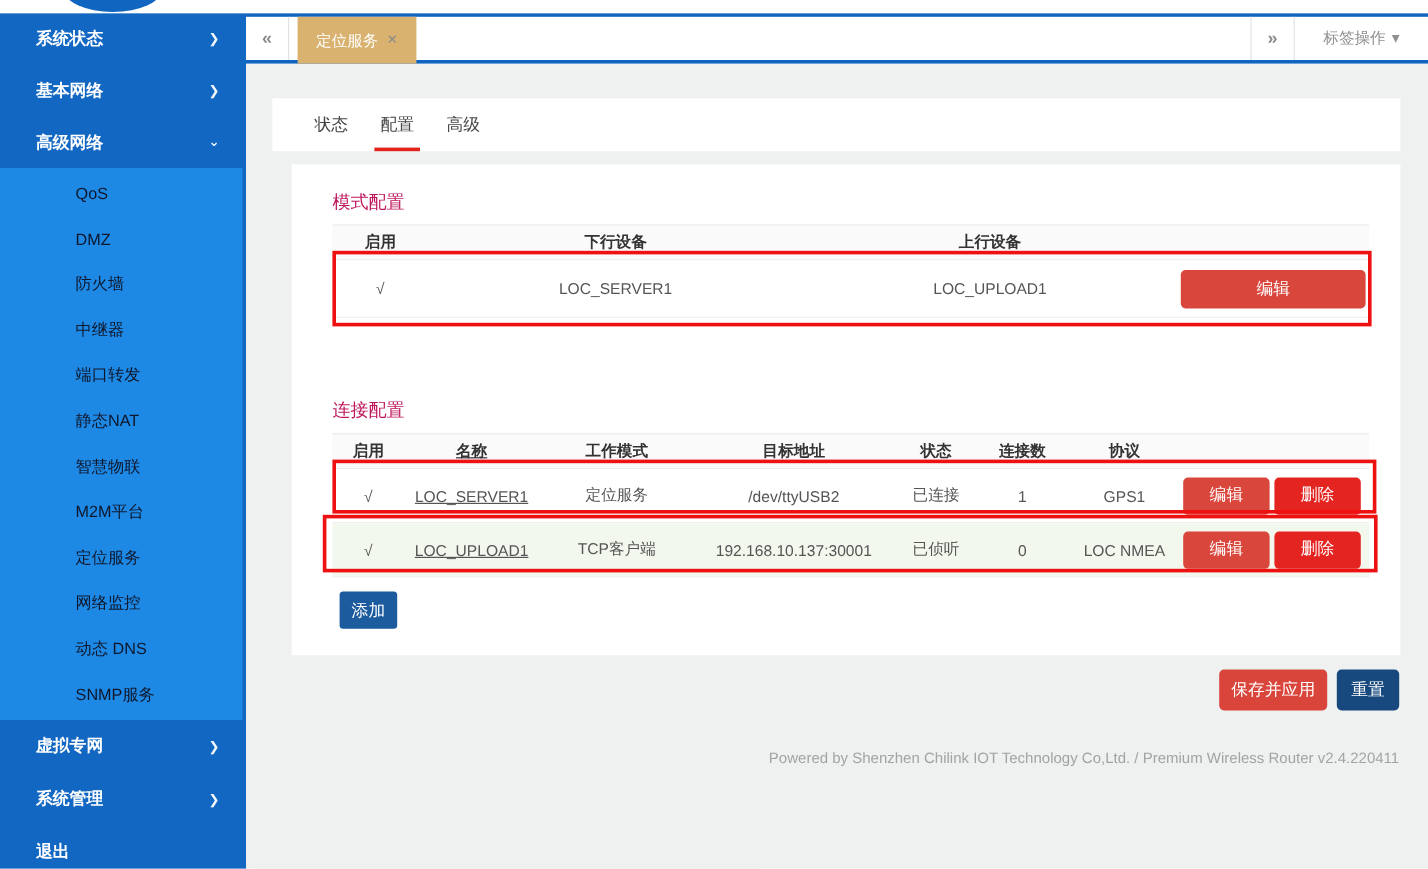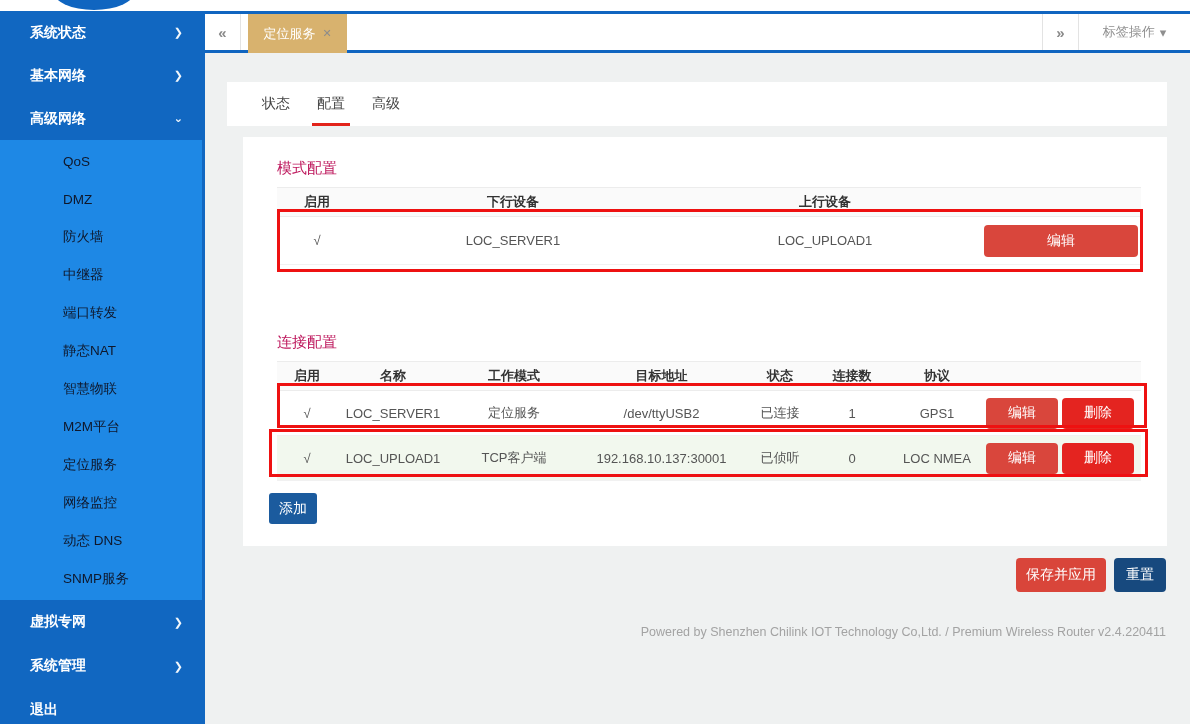--- a/index.html
+++ b/index.html
@@ -41,28 +41,28 @@
   .tbl { margin:0 26px 0 34px; width:864px; font-size:13px; color:#555; }
   .trow { display:flex; align-items:center; }
   .thead { height:30px; background:#fafafa; border-top:1px solid #ececec; border-bottom:1px solid #ececec; font-weight:bold; color:#333; }
   .tdata { border-bottom:1px solid #f1f1f1; background:#fff; }
   .tdata.green { background:#f2f8ee; }
   .cell { text-align:center; }
   
   .m-c1 { width:80px; } .m-flex { flex:1; } .m-act { width:160px; display:flex; justify-content:center; }
   .mode-row { height:48px; }
   
-  .c-1{width:60px;} .c-2{width:112px;} .c-3{width:130px;} .c-4{width:165px;} .c-5{width:72px;} .c-6{width:72px;} .c-7{width:98px;} .c-act{width:155px; display:flex; gap:4px; justify-content:flex-start;}
+  .c-1{width:60px;} .c-2{width:112px;text-decoration:underline;} .c-3{width:130px;} .c-4{width:165px;} .c-5{width:72px;} .c-6{width:72px;} .c-7{width:98px;} .c-act{width:155px; display:flex; gap:4px; justify-content:flex-start;}
   .conn-row { height:45px; }
 
   .btn { border:none; color:#fff; border-radius:4px; cursor:pointer; font-size:14px; font-family:inherit; }
   .btn-edit-wide { width:154px; height:32px; background:#d9463c; }
   .btn-edit { width:72px; height:31px; background:#d9463c; }
   .btn-del { width:72px; height:31px; background:#e42420; }
-  .btn-add { margin:12px 0 0 26px; width:48px; height:31px; background:#1b5b9e; border-radius:3px; }
+  .btn-add { margin:12px 0 0 40px; width:48px; height:31px; background:#1b5b9e; border-radius:3px; }
   .btn-save { position:absolute; left:1016px; top:558px; width:90px; height:34px; background:#d9453a; z-index:2; }
   .btn-reset { position:absolute; left:1114px; top:558px; width:52px; height:34px; background:#17497e; z-index:2; }
 
   .footer { position:absolute; left:205px; top:625px; width:961px; text-align:right; font-size:12.5px; color:#a3a3a3; z-index:2; }
 
   
   .anno { position:absolute; border:3px solid #ee1111; z-index:10; pointer-events:none; }
   .anno1 { left:277px; top:209px; width:866px; height:63px; }
   .anno2 { left:277px; top:383px; width:870px; height:45px; }
   .anno3 { left:269px; top:429px; width:879px; height:48px; }

